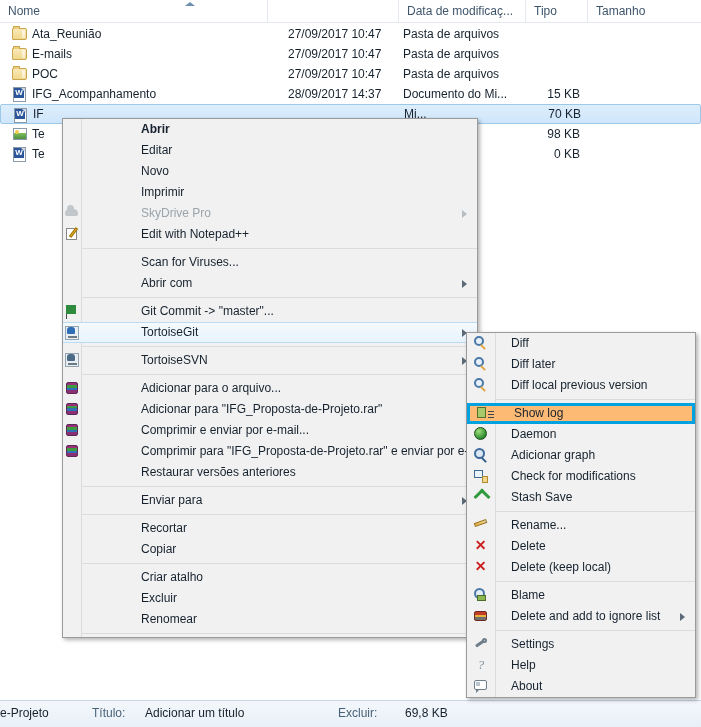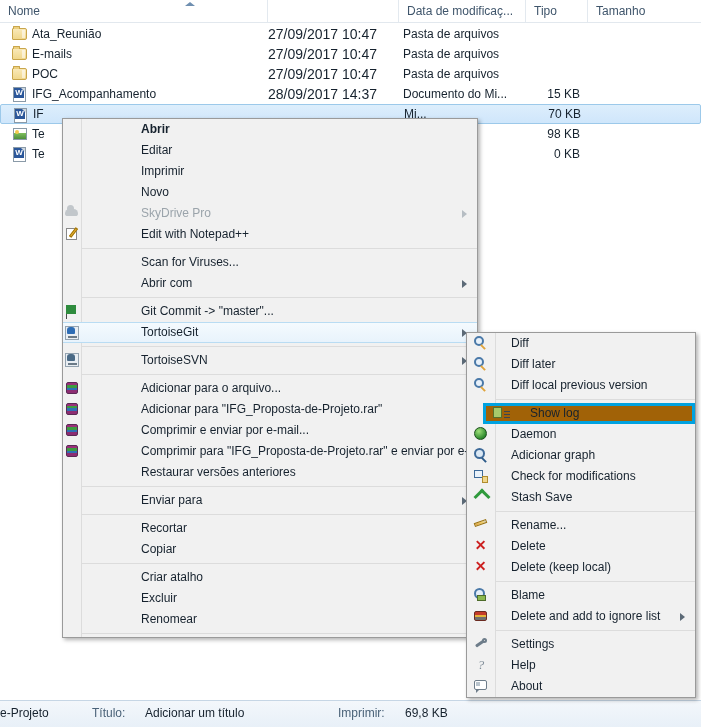--- a/index.html
+++ b/index.html
@@ -80,23 +80,23 @@
     position: absolute;
     left: 32px; top: 0;
     width: 240px;
     font-size: 12px;
     color: #16222e;
     white-space: nowrap;
     overflow: hidden;
   }
   .file-row .fdate {
     position: absolute;
-    left: 268px; top: 0;
+    left: 288px; top: 0;
     width: 125px;
-    font-size: 14px;
+    font-size: 12px;
     color: #16222e;
     white-space: nowrap;
   }
   .file-row .ftype {
     position: absolute;
     left: 403px; top: 0;
     width: 120px;
     font-size: 12px;
     color: #16222e;
     white-space: nowrap;
@@ -238,25 +238,24 @@
   #sub-menu  .ctx-item { padding-left: 44px; }
   .ctx-item.bold { font-weight: bold; }
   .ctx-item.disabled { color: #9ba4ab; }
   .ctx-item.hovered {
     background: linear-gradient(to bottom, #f4fafe 0%, #e8f3fc 100%);
     border-top: 1px solid #b9dcf3;
     border-bottom: 1px solid #b9dcf3;
     line-height: 19px;
   }
   .ctx-item.focus-box {
-    background: #a16207;
+    background: #fdba74;
     border: 3px solid #00a2e0;
     line-height: 15px;
     box-sizing: border-box;
-    margin-left: 16px;
   }
   .ctx-sep {
     height: 1px;
     margin: 3px 0 3px 18px;
     background: #dcdcdc;
     position: relative;
     z-index: 2;
   }
   #sub-menu .ctx-sep { margin-left: 28px; }
 
@@ -624,24 +623,24 @@
 <div class="ctx-menu" id="main-menu">
   <div class="gutter"></div>
 
   <div class="ctx-item bold">
     <span>Abrir</span>
   </div>
   <div class="ctx-item">
     <span>Editar</span>
   </div>
   <div class="ctx-item">
+    <span>Novo</span>
+  </div>
+  <div class="ctx-item">
     <span>Imprimir</span>
-  </div>
-  <div class="ctx-item">
-    <span>Novo</span>
   </div>
   <div class="ctx-item disabled">
     <span class="mi">
         <span class="mi-cloud"></span>
       </span>
     <span>SkyDrive Pro</span>
     <span class="submenu-arrow"></span>
   </div>
   <div class="ctx-item">
     <span class="mi">
@@ -847,15 +846,15 @@
         <span class="mi-about"></span>
       </span>
     <span>About</span>
   </div>
 </div>
 
 <div id="status-bar">
   <span class="sb name">e-Projeto</span>
   <span class="sb tl">Título:</span>
   <span class="sb tlv">Adicionar um título</span>
-  <span class="sb szl">Imprimir:</span>
+  <span class="sb szl">Excluir:</span>
   <span class="sb szv">69,8 KB</span>
 </div>
 
 </body></html>

